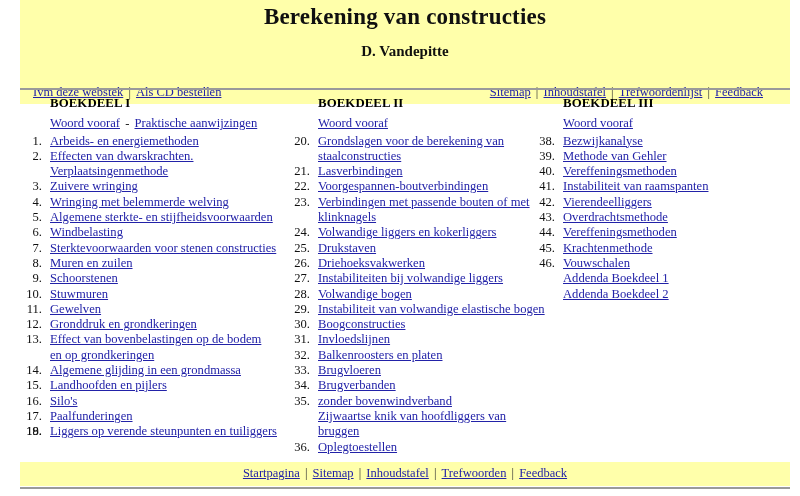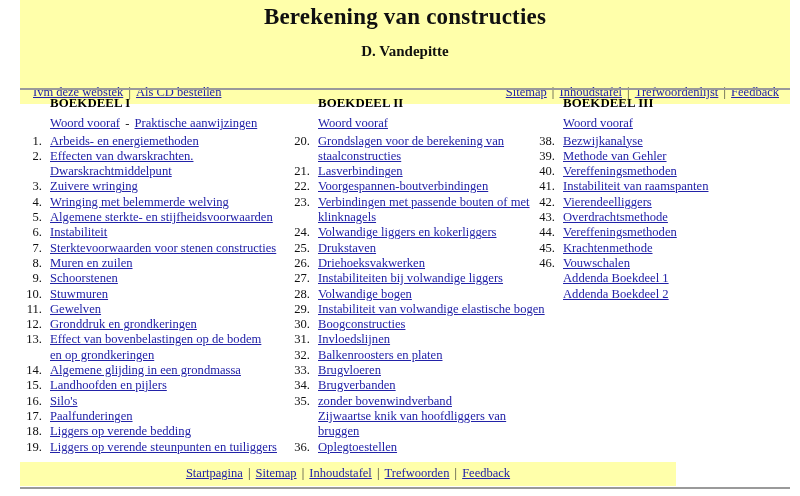--- a/index.html
+++ b/index.html
@@ -43,21 +43,21 @@
     font-size: 15px;
     font-weight: bold;
     color: #101010;
     margin-top: 13px;
     font-family: "Liberation Serif", "DejaVu Serif", serif;
   }
 
   .navbar {
     position: absolute;
     left: 0;
-    right: 0;
+    right: 16px;
     bottom: 3px;
     height: 16px;
     font-size: 12.5px;
   }
   .nav-left {
     position: absolute;
     left: 13px;
     top: 0;
     white-space: nowrap;
   }
@@ -152,21 +152,21 @@
   }
   .extra {
     padding-left: 28px;
   }
 
   
   .banner-bottom {
     position: absolute;
     left: 20px;
     top: 462px;
-    width: 656px;
+    width: 770px;
     height: 24px;
     background: #ffffaa;
   }
   .footer-links {
     text-align: center;
     font-size: 12.5px;
     padding-top: 4px;
     white-space: nowrap;
   }
 </style>
@@ -184,37 +184,37 @@
     </div>
   </div>
   <hr class="rule rule-top">
 
   <div class="content">
     <div class="col col-1">
         <div class="col-title">BOEKDEEL I</div>
         <div class="preface"><a class="lnk">Woord vooraf</a><span class="dash"> - </span><a class="lnk">Praktische aanwijzingen</a></div>
         <ol class="items">
           <li><span class="num">1.</span><a class="lnk itext">Arbeids- en energiemethoden</a></li>
-          <li><span class="num">2.</span><a class="lnk itext">Effecten van dwarskrachten.</a><a class="lnk cont">Dwarskrachtmiddelpunt</a></li>
+          <li><span class="num">2.</span><a class="lnk itext">Effecten van dwarskrachten.</a><a class="lnk cont">Verplaatsingenmethode</a></li>
           <li><span class="num">3.</span><a class="lnk itext">Zuivere wringing</a></li>
           <li><span class="num">4.</span><a class="lnk itext">Wringing met belemmerde welving</a></li>
           <li><span class="num">5.</span><a class="lnk itext">Algemene sterkte- en stijfheidsvoorwaarden</a></li>
-          <li><span class="num">6.</span><a class="lnk itext">Instabiliteit</a></li>
+          <li><span class="num">6.</span><a class="lnk itext">Windbelasting</a></li>
           <li><span class="num">7.</span><a class="lnk itext">Sterktevoorwaarden voor stenen constructies</a></li>
           <li><span class="num">8.</span><a class="lnk itext">Muren en zuilen</a></li>
           <li><span class="num">9.</span><a class="lnk itext">Schoorstenen</a></li>
           <li><span class="num">10.</span><a class="lnk itext">Stuwmuren</a></li>
           <li><span class="num">11.</span><a class="lnk itext">Gewelven</a></li>
           <li><span class="num">12.</span><a class="lnk itext">Gronddruk en grondkeringen</a></li>
           <li><span class="num">13.</span><a class="lnk itext">Effect van bovenbelastingen op de bodem</a><a class="lnk cont">en op grondkeringen</a></li>
           <li><span class="num">14.</span><a class="lnk itext">Algemene glijding in een grondmassa</a></li>
           <li><span class="num">15.</span><a class="lnk itext">Landhoofden en pijlers</a></li>
           <li><span class="num">16.</span><a class="lnk itext">Silo's</a></li>
           <li><span class="num">17.</span><a class="lnk itext">Paalfunderingen</a></li>
-          <li><span class="num">18.</span><a class="lnk itext">Liggers op verende bedding</a></li>
+          <li><span class="num">18.</span></li>
           <li><span class="num">19.</span><a class="lnk itext">Liggers op verende steunpunten en tuiliggers</a></li>
         </ol>
       </div>
     <div class="col col-2">
         <div class="col-title">BOEKDEEL II</div>
         <div class="preface"><a class="lnk">Woord vooraf</a></div>
         <ol class="items">
           <li><span class="num">20.</span><a class="lnk itext">Grondslagen voor de berekening van</a><a class="lnk cont">staalconstructies</a></li>
           <li><span class="num">21.</span><a class="lnk itext">Lasverbindingen</a></li>
           <li><span class="num">22.</span><a class="lnk itext">Voorgespannen-boutverbindingen</a></li>

